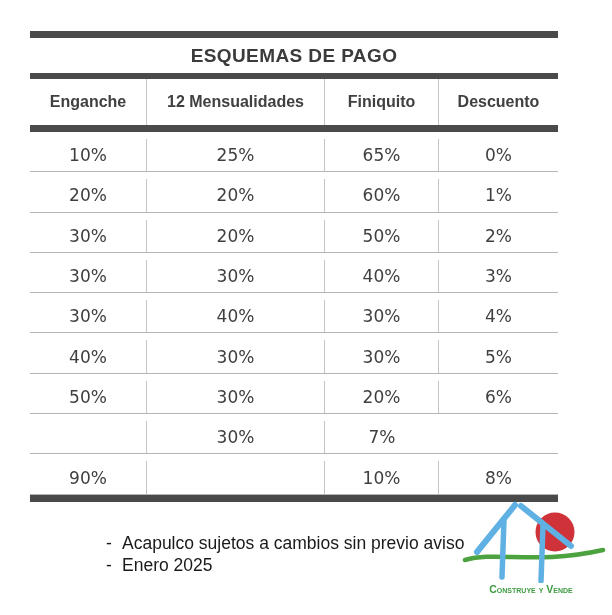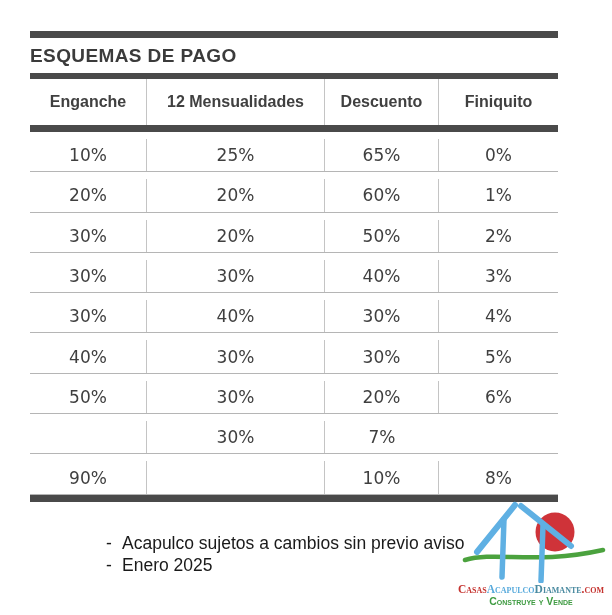--- a/index.html
+++ b/index.html
@@ -3,21 +3,21 @@
 <meta charset="utf-8">
 <style>
   html,body{margin:0;padding:0;}
   body{
     width:612px;height:615px;background:#ffffff;position:relative;overflow:hidden;
     font-family:"Liberation Sans", sans-serif;
   }
   .table-wrap{position:absolute;left:30px;top:31px;width:528px;}
   .bar{height:7px;background:#4a4a4a;}
   .bar.mid{height:6px;}
-  .title-row{height:35px;display:flex;align-items:center;justify-content:flex-start;}
+  .title-row{height:35px;display:flex;align-items:center;justify-content:center;}
   .title{font-size:19px;font-weight:bold;color:#3b3b3b;letter-spacing:0.4px;}
   .grid-row{display:grid;grid-template-columns:117px 178px 114px 119px;}
   .header-row{height:46px;}
   .hcell{display:flex;align-items:center;justify-content:center;
     font-weight:bold;font-size:16px;color:#404040;
     border-right:1.7px solid #c4c4c4;}
   .hcell:last-child{border-right:none;}
   .data-row{height:40.3px;box-sizing:border-box;border-bottom:1.4px solid #b5b5b5;}
   .data-row:last-child{border-bottom:none;}
   .dcell{display:flex;align-items:center;justify-content:center;
@@ -43,22 +43,22 @@
 <div class="table-wrap">
   <div class="bar"></div>
   <div class="title-row">
     <span class="title">ESQUEMAS DE PAGO</span>
   </div>
   <div class="bar mid"></div>
 
   <div class="grid-row header-row">
     <div class="hcell">Enganche</div>
     <div class="hcell">12 Mensualidades</div>
+    <div class="hcell">Finiquito</div>
     <div class="hcell">Descuento</div>
-    <div class="hcell">Finiquito</div>
   </div>
   <div class="bar"></div>
 
   <div class="grid-row data-row">
     <div class="dcell">10%</div>
     <div class="dcell">25%</div>
     <div class="dcell">65%</div>
     <div class="dcell">0%</div>
   </div>
   <div class="grid-row data-row">
@@ -131,17 +131,14 @@
     <path d="M 14,61 C 45,52 85,66 152,51" fill="none" stroke="#4ba23e" stroke-width="4.5" stroke-linecap="round"></path>
 
     <path d="M 53,20 L 51,78" fill="none" stroke="#5fb0e3" stroke-width="5.5" stroke-linecap="round"></path>
 
     <path d="M 92,26 L 90,82" fill="none" stroke="#5fb0e3" stroke-width="5.5" stroke-linecap="round"></path>
 
     <path d="M 26,53 L 64,6" fill="none" stroke="#5fb0e3" stroke-width="6" stroke-linecap="round"></path>
 
     <path d="M 70,7 L 120,47" fill="none" stroke="#5fb0e3" stroke-width="6" stroke-linecap="round"></path>
   </svg>
-  <div class="brand">
-    <span class="c-red">Casas</span><span class="c-blue">Acapulco</span><span class="c-teal">Diamante</span><span class="c-red">.com</span>
-  </div>
   <div class="tagline">Construye y Vende</div>
 </div>
 
 </body></html>

